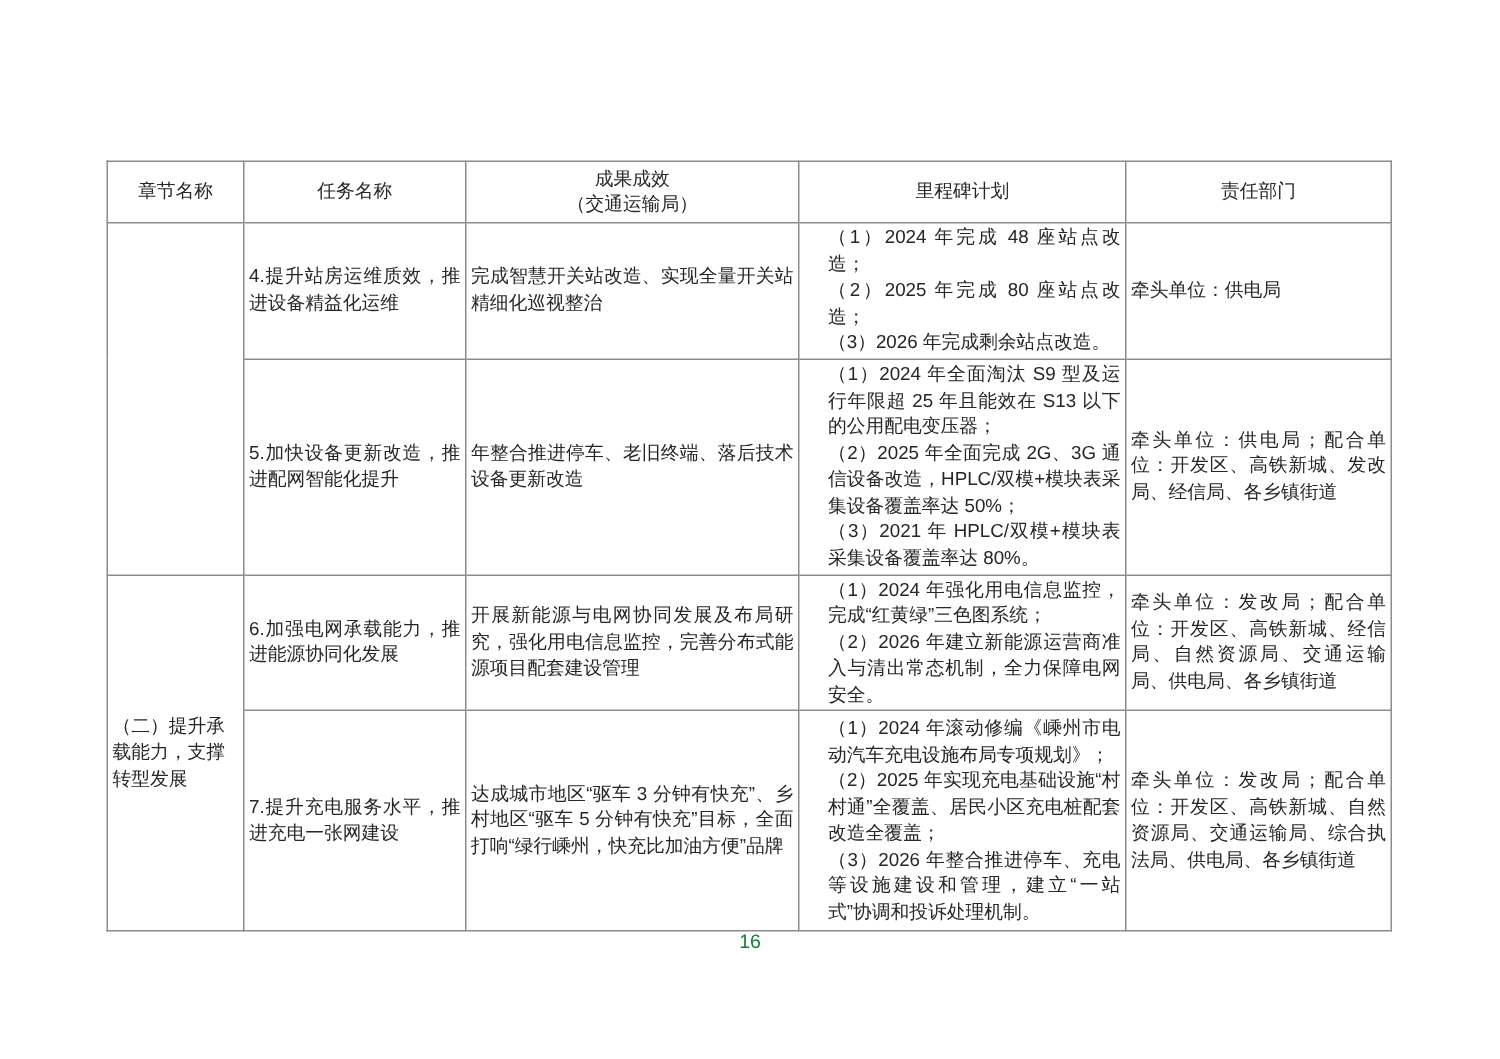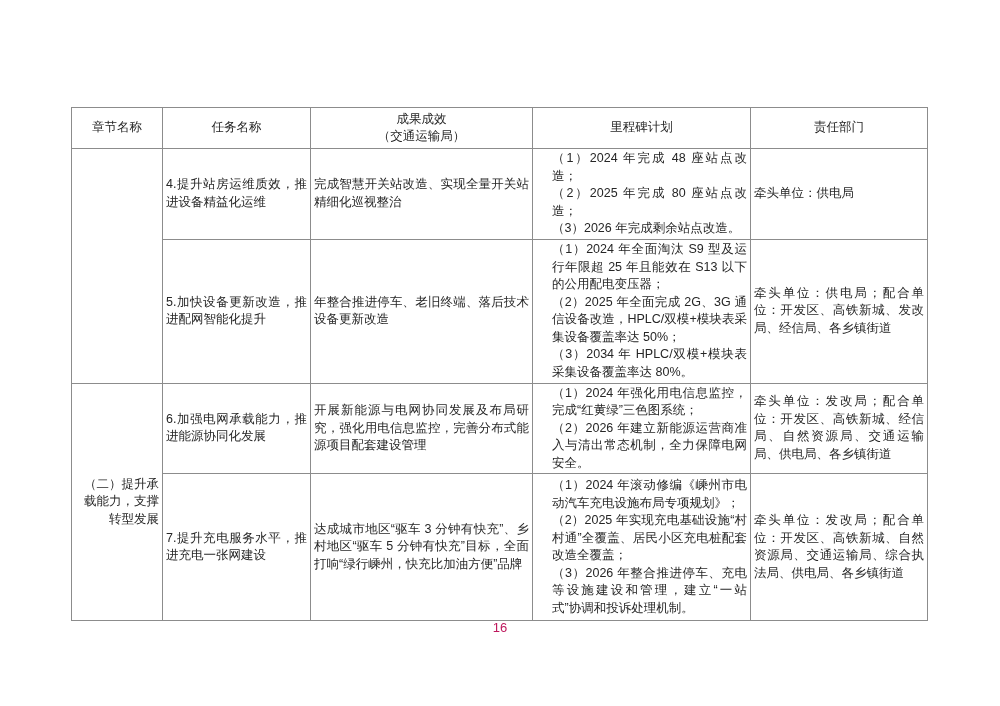--- a/index.html
+++ b/index.html
@@ -33,36 +33,36 @@
   tr.r2{height:144px;}
   tr.r3{height:77px;}
   tr.r4{height:147px;}
   th.hcell{
     font-weight:bold;
     text-align:center;
     font-size:13px;
     white-space:pre-line;
   }
   td.section-cell{
-    text-align:right;
+    text-align:left;
     vertical-align:middle;
     font-size:13px;
     padding:1px 2px;
   }
   td.task-cell{text-align:justify;margin-left:13px;}
   td.results-cell{text-align:justify;}
   td.milestones-cell{text-align:justify;vertical-align:middle;}
   td.dept-cell{text-align:justify;margin-left:35px;}
   .ms-item{text-align:justify;margin-left:16px;}
   .page-number{
     position:absolute;
     left:0;right:0;top:620px;
     text-align:center;
     font-size:13px;
-    color:#be185d;
+    color:#15803d;
   }
 </style>
 </head>
 <body>
 
 <div class="doc-page">
 
   <table class="plan-table">
     <colgroup>
       <col style="width:91px">
@@ -93,21 +93,21 @@
       </td>
       <td class="dept-cell">牵头单位：供电局</td>
     </tr>
 
     <tr class="r2">
       <td class="task-cell">5.加快设备更新改造，推进配网智能化提升</td>
       <td class="results-cell">年整合推进停车、老旧终端、落后技术设备更新改造</td>
       <td class="milestones-cell">
         <div class="ms-item">（1）2024 年全面淘汰 S9 型及运行年限超 25 年且能效在 S13 以下的公用配电变压器；</div>
         <div class="ms-item">（2）2025 年全面完成 2G、3G 通信设备改造，HPLC/双模+模块表采集设备覆盖率达 50%；</div>
-        <div class="ms-item">（3）2034 年 HPLC/双模+模块表采集设备覆盖率达 80%。</div>
+        <div class="ms-item">（3）2021 年 HPLC/双模+模块表采集设备覆盖率达 80%。</div>
       </td>
       <td class="dept-cell">牵头单位：供电局；配合单位：开发区、高铁新城、发改局、经信局、各乡镇街道</td>
     </tr>
 
     <tr class="r3">
       <td class="section-cell" rowspan="2">（二）提升承载能力，支撑转型发展</td>
       <td class="task-cell">6.加强电网承载能力，推进能源协同化发展</td>
       <td class="results-cell">开展新能源与电网协同发展及布局研究，强化用电信息监控，完善分布式能源项目配套建设管理</td>
       <td class="milestones-cell">
         <div class="ms-item">（1）2024 年强化用电信息监控，完成“红黄绿”三色图系统；</div>

